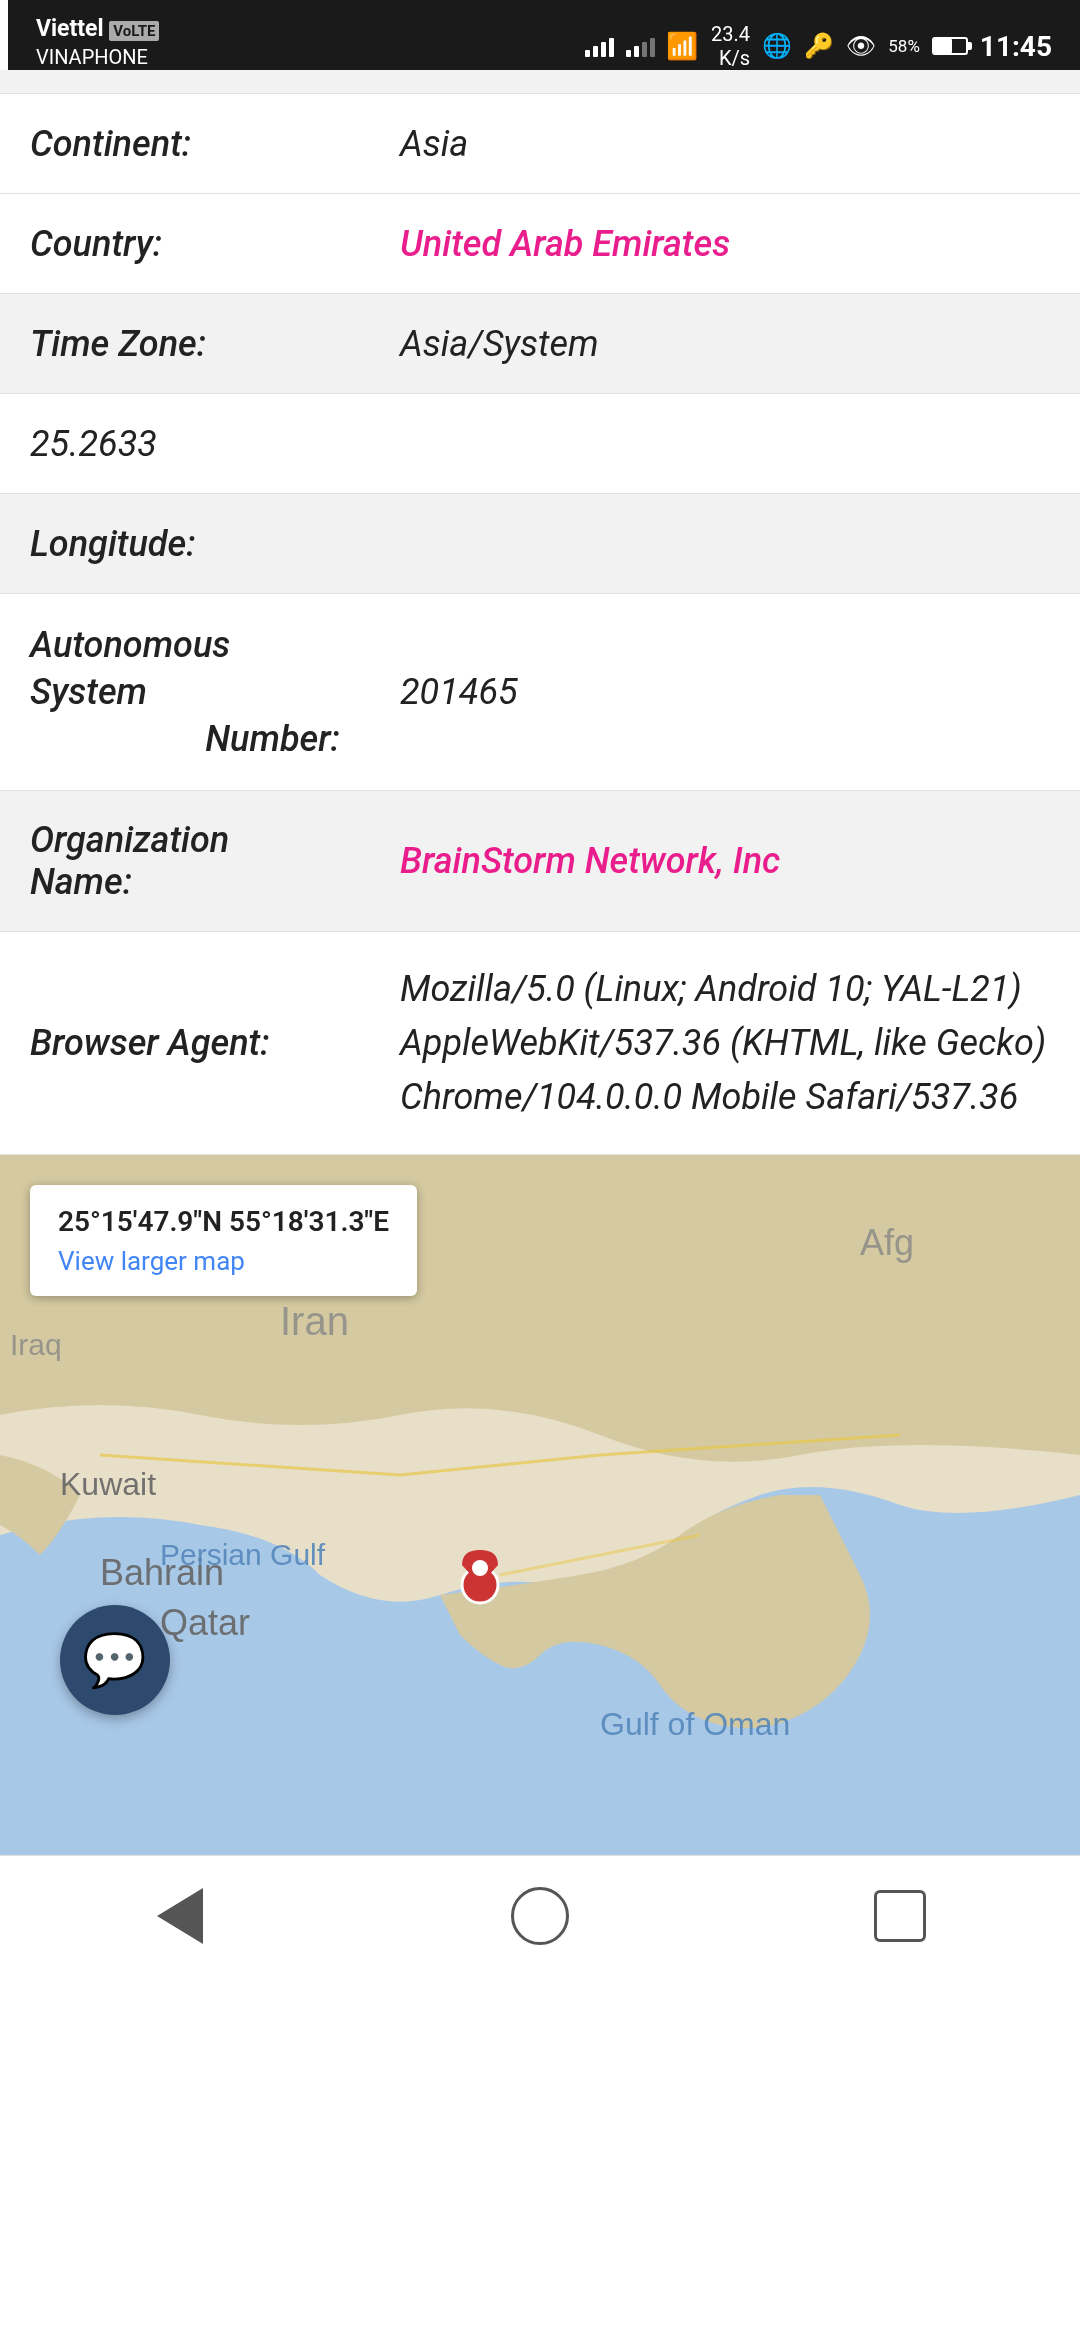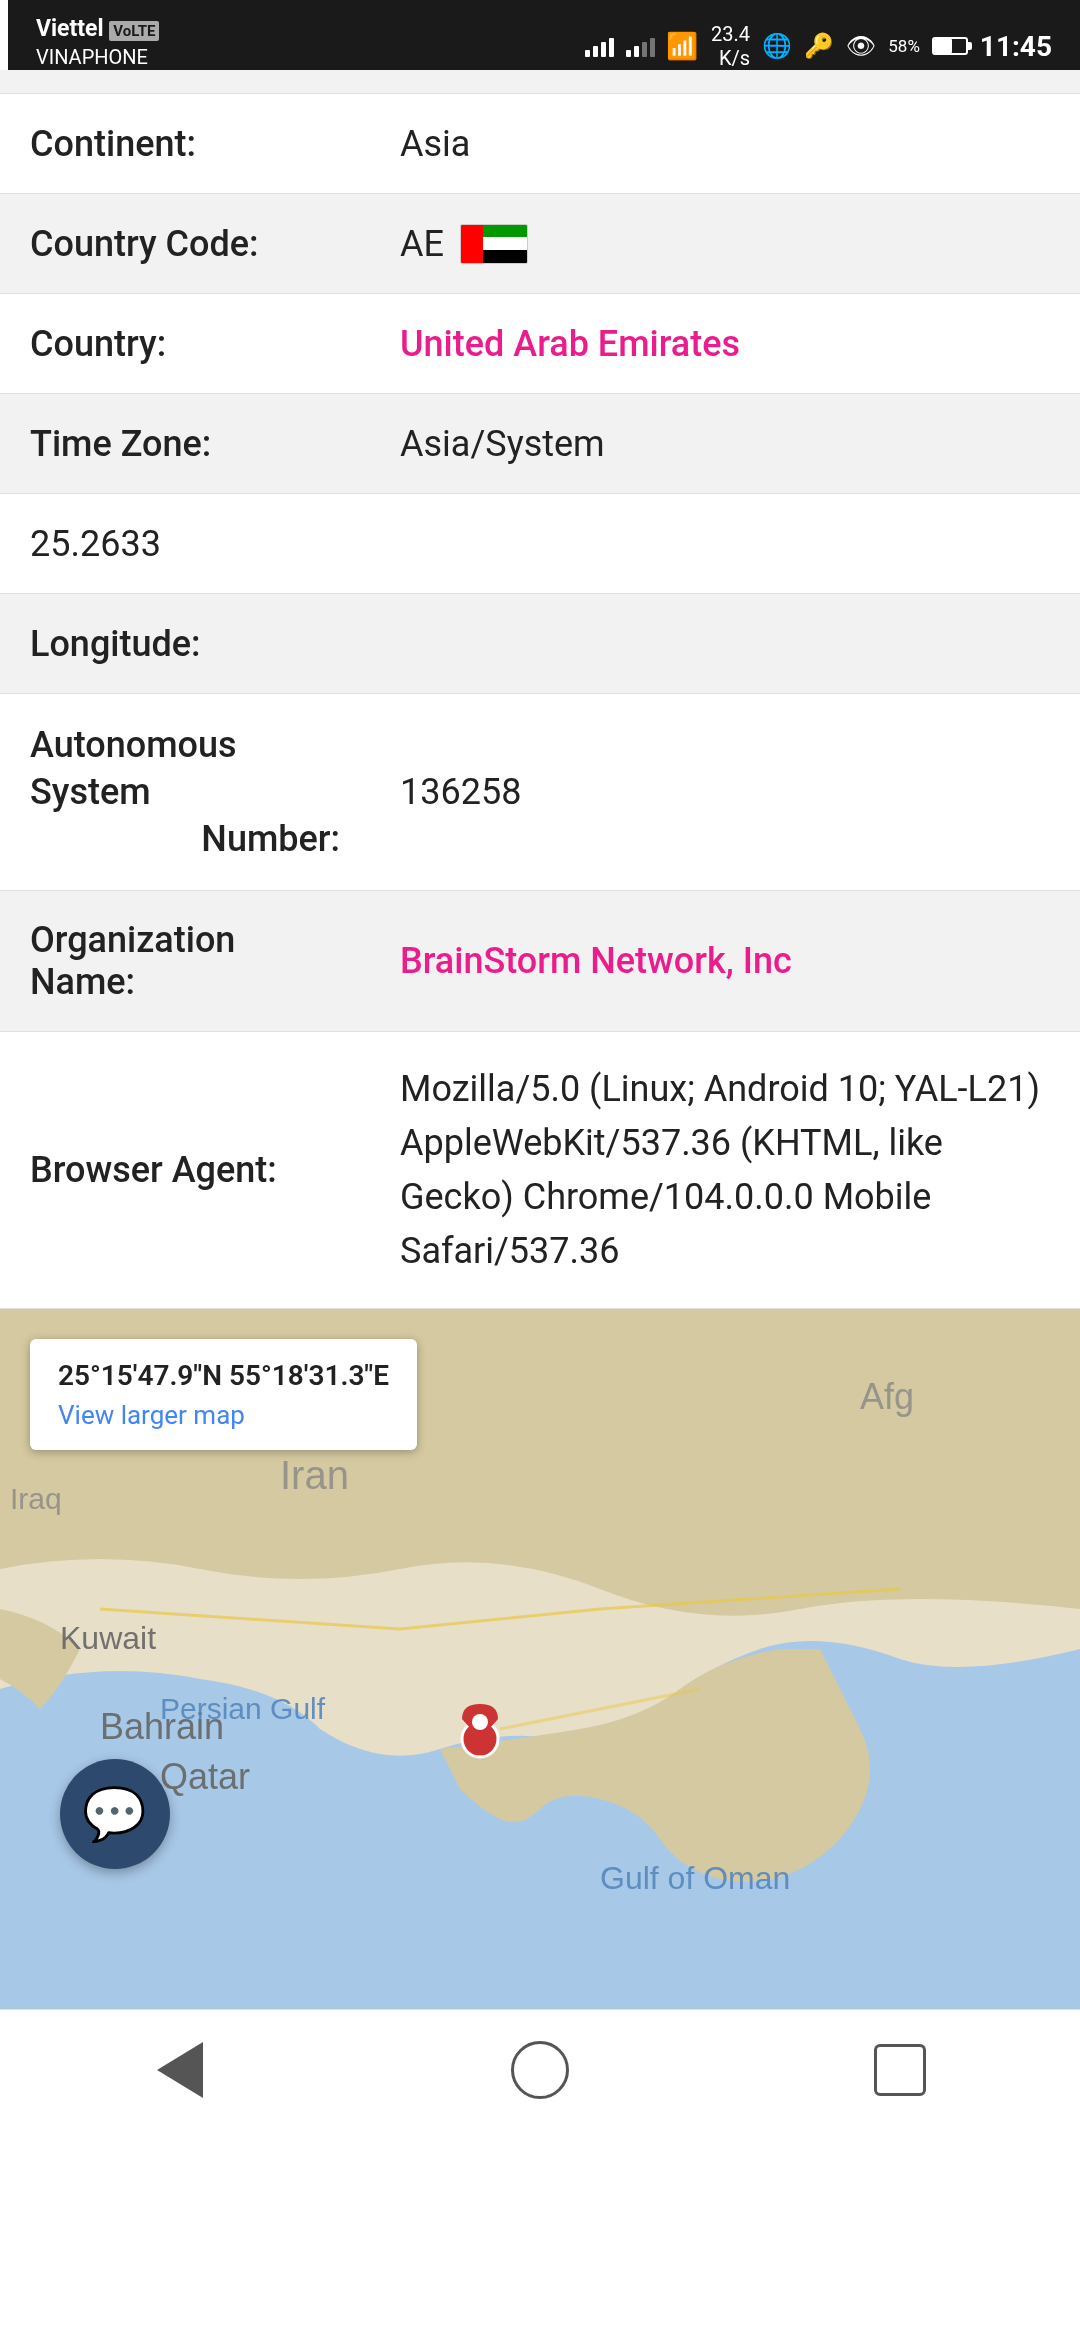--- a/index.html
+++ b/index.html
@@ -81,20 +81,21 @@
     .battery-fill {
       height: 100%;
       width: 58%;
       background: #fff;
       border-radius: 1px;
     }
 
     
     .content {
       background: #fff;
+      font-style: italic;
     }
     .info-row {
       display: flex;
       border-bottom: 1px solid #e0e0e0;
       min-height: 100px;
     }
     .info-row.shaded {
       background: #f2f2f2;
     }
     .info-label {
@@ -316,36 +317,20 @@
 
 <div class="top-partial"></div>
 
 <div class="content">
 
   <div class="info-row">
     <div class="info-label">Continent:</div>
     <div class="info-value">Asia</div>
   </div>
 
-  <div class="info-row shaded">
-    <div class="info-label">Country Code:</div>
-    <div class="info-value">
-      <div class="country-code-value">
-        <span>AE</span>
-        <div class="flag-uae">
-          <div class="flag-left-red"></div>
-          <div class="flag-stripes">
-            <div class="flag-stripe-green"></div>
-            <div class="flag-stripe-white"></div>
-            <div class="flag-stripe-black"></div>
-          </div>
-        </div>
-      </div>
-    </div>
-  </div>
 
   <div class="info-row">
     <div class="info-label">Country:</div>
     <div class="info-value pink">United Arab Emirates</div>
   </div>
 
   <div class="info-row shaded">
     <div class="info-label">Time Zone:</div>
     <div class="info-value">Asia/System</div>
   </div>
@@ -356,21 +341,21 @@
 
   <div class="info-row shaded">
     <div class="info-label">Longitude:</div>
   </div>
 
   <div class="info-row">
     <div class="info-label multiline">
       <span>Autonomous System</span>
       <span>Number:</span>
     </div>
-    <div class="info-value">136258</div>
+    <div class="info-value">201465</div>
   </div>
 
   <div class="info-row shaded">
     <div class="info-label">Organization Name:</div>
     <div class="info-value pink-org">BrainStorm Network, Inc</div>
   </div>
 
   <div class="info-row">
     <div class="info-label">Browser Agent:</div>
     <div class="info-value agent">

